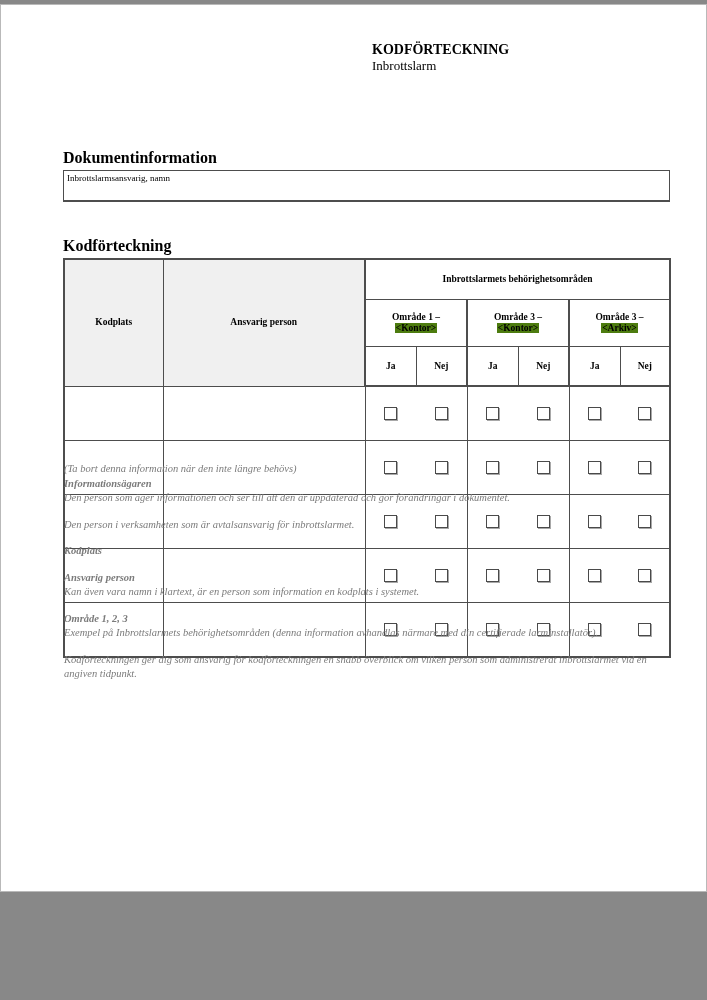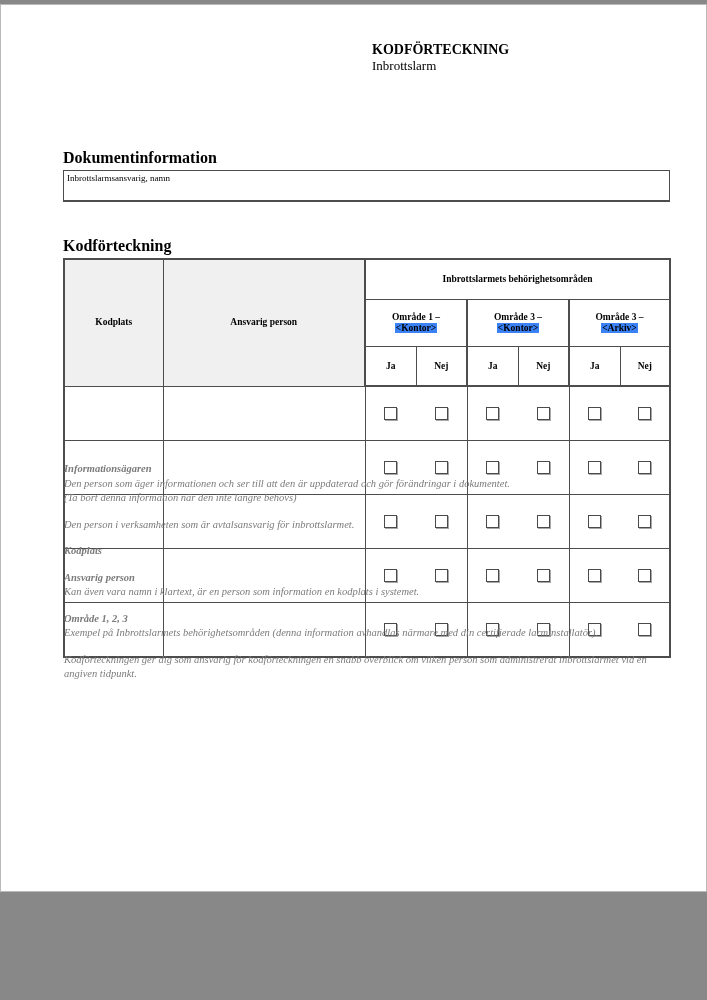--- a/index.html
+++ b/index.html
@@ -40,21 +40,21 @@
   .colhead { background:#f0f0f0; font-weight:bold; }
   .grouphead { font-weight:bold; height:15px; }
   .areahead  { font-weight:bold; height:17px; }
   .janej     { font-weight:bold; height:14px; border-bottom-width:2px !important; }
   .thick-l   { border-left-width:2px !important; }
   .body-row td { height:29px; }
   .c-kod { border-right-width:1px; }
   .c-ans { border-right-width:2px; }
   .cb-ja  { border-left-width:2px; border-right:0 !important; }
   .cb-nej { border-left:0 !important; }
-  .hl { background:#3b82f6; padding:0 1px; }
+  .hl { background:#4d7c0f; padding:0 1px; }
   .cb {
     display:inline-block; width:11px; height:11px; background:#fff;
     border:1px solid #4a4a4a; box-shadow:1px 1px 0 #a8a8a8; vertical-align:middle;
   }
 
   
   .notes {
     position:absolute; left:63px; top:457px; width:600px;
     font-size:10.5px; font-style:italic; color:#7b7b7b; line-height:14.5px;
   }
@@ -183,25 +183,25 @@
         <td class="cb-ja"><span class="cb"></span></td>
         <td class="cb-nej"><span class="cb"></span></td>
         <td class="cb-ja"><span class="cb"></span></td>
         <td class="cb-nej"><span class="cb"></span></td>
       </tr>
     </tbody>
       </table>
   </div>
 
   <div class="notes">
+    <div>(Ta bort denna information när den inte längre behövs)</div>
     <div>
       <div class="note-term">Informationsägaren</div>
       <div class="note-desc">Den person som äger informationen och ser till att den är uppdaterad och gör förändringar i dokumentet.</div>
     </div>
-    <div>(Ta bort denna information när den inte längre behövs)</div>
     <div class="note-item">
       <div class="note-desc">Den person i verksamheten som är avtalsansvarig för inbrottslarmet.</div>
     </div>
     <div class="note-item">
       <div class="note-term">Kodplats</div>
     </div>
     <div class="note-item">
       <div class="note-term">Ansvarig person</div>
       <div class="note-desc">Kan även vara namn i klartext, är en person som information en kodplats i systemet.</div>
     </div>

